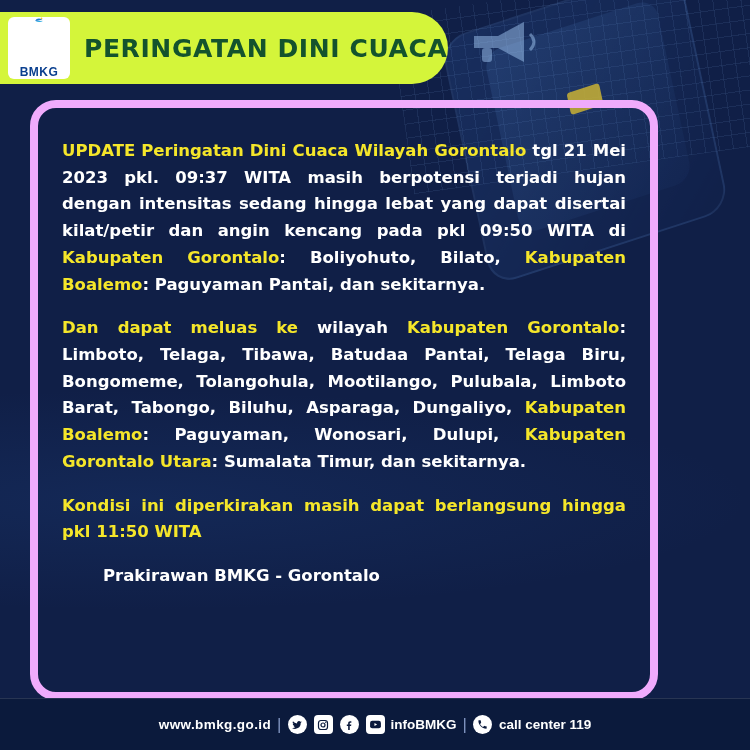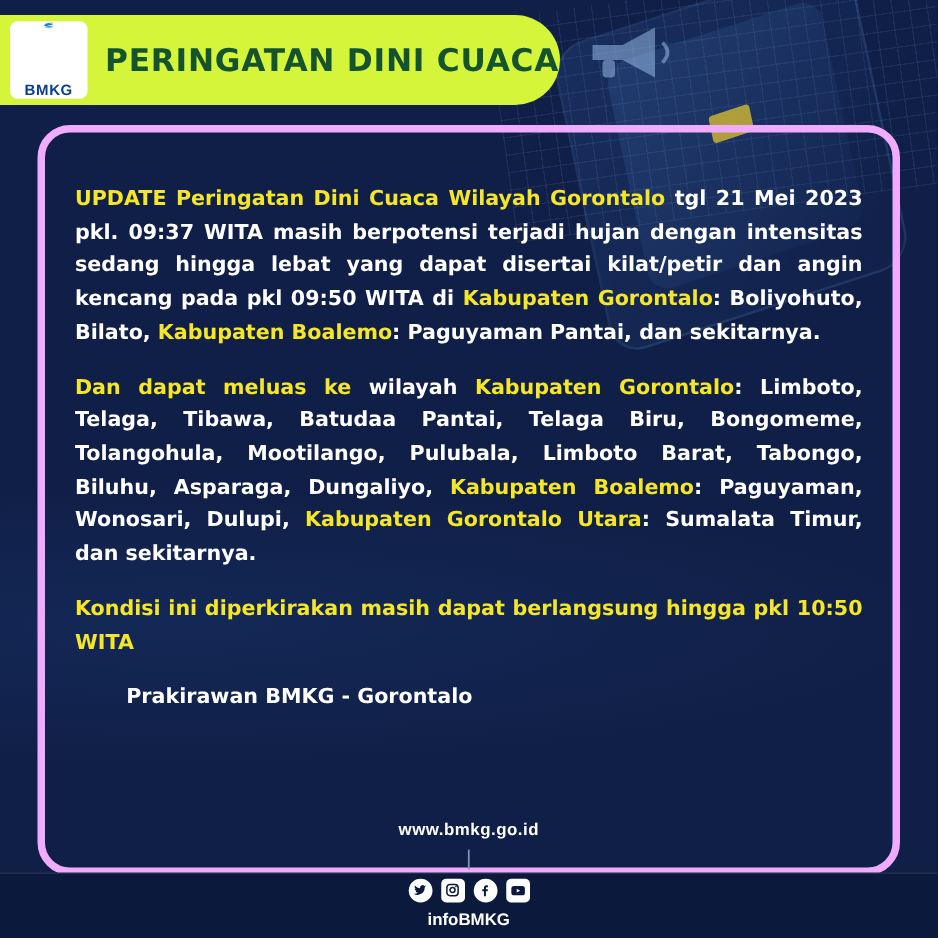--- a/index.html
+++ b/index.html
@@ -114,25 +114,25 @@
     font-weight: bold;
     color: #14532d;
     letter-spacing: .6px;
     font-family: "DejaVu Sans", sans-serif;
   }
 
   
   .card {
     position: absolute;
     left: 30px; top: 100px;
-    width: 690px; height: 600px;
-    border: 6px solid #f0abfc;
+    width: 628px; height: 600px;
+    border: 8px solid #f0abfc;
     border-radius: 26px;
     z-index: 4;
-    padding: 40px 24px;
+    padding: 30px 24px;
   }
   .para {
     font-size: 16.5px;
     line-height: 1.62;
     color: #ffffff;
     font-weight: bold;
     text-align: justify;
     font-family: "DejaVu Sans", sans-serif;
     margin-bottom: 17px;
   }
@@ -144,21 +144,20 @@
     position: absolute;
     left: 0; bottom: 0;
     width: 750px; height: 52px;
     background: #0b1a3c;
     border-top: 1px solid rgba(255,255,255,.12);
     display: flex;
     align-items: center;
     justify-content: center;
     gap: 6px;
     z-index: 6;
-    flex-direction: column;
   }
   .footer .web {
     color: #ffffff;
     font-size: 13.5px;
     font-weight: bold;
     letter-spacing: .4px;
   }
   .sep { color: #7f94bf; font-size: 17px; }
   .social {
     display: flex;
@@ -217,21 +216,21 @@
   <div class="card">
 
     <p class="para">
       <span class="hl">UPDATE Peringatan Dini Cuaca Wilayah Gorontalo</span><span> tgl 21 Mei 2023 pkl. 09:37 WITA masih berpotensi terjadi hujan dengan intensitas sedang hingga lebat yang dapat disertai kilat/petir dan angin kencang pada pkl 09:50 WITA di </span><span class="hl">Kabupaten Gorontalo</span><span>: Boliyohuto, Bilato, </span><span class="hl">Kabupaten Boalemo</span><span>: Paguyaman Pantai, dan sekitarnya.</span>
     </p>
 
     <p class="para">
       <span class="hl">Dan dapat meluas ke</span><span> wilayah </span><span class="hl">Kabupaten Gorontalo</span><span>: Limboto, Telaga, Tibawa, Batudaa Pantai, Telaga Biru, Bongomeme, Tolangohula, Mootilango, Pulubala, Limboto Barat, Tabongo, Biluhu, Asparaga, Dungaliyo, </span><span class="hl">Kabupaten Boalemo</span><span>: Paguyaman, Wonosari, Dulupi, </span><span class="hl">Kabupaten Gorontalo Utara</span><span>: Sumalata Timur, dan sekitarnya.</span>
     </p>
 
-    <p class="para hl">Kondisi ini diperkirakan masih dapat berlangsung hingga pkl 10:50 WITA</p>
+    <p class="para hl">Kondisi ini diperkirakan masih dapat berlangsung hingga pkl 11:50 WITA</p>
 
     <p class="para sign">Prakirawan BMKG - Gorontalo</p>
   </div>
 
   <div class="footer">
     <span class="web">www.bmkg.go.id</span>
     <span class="sep">|</span>
     <span class="social">
       <span class="sicon round">
         <svg width="12" height="12" viewBox="0 0 24 24" aria-hidden="true">

